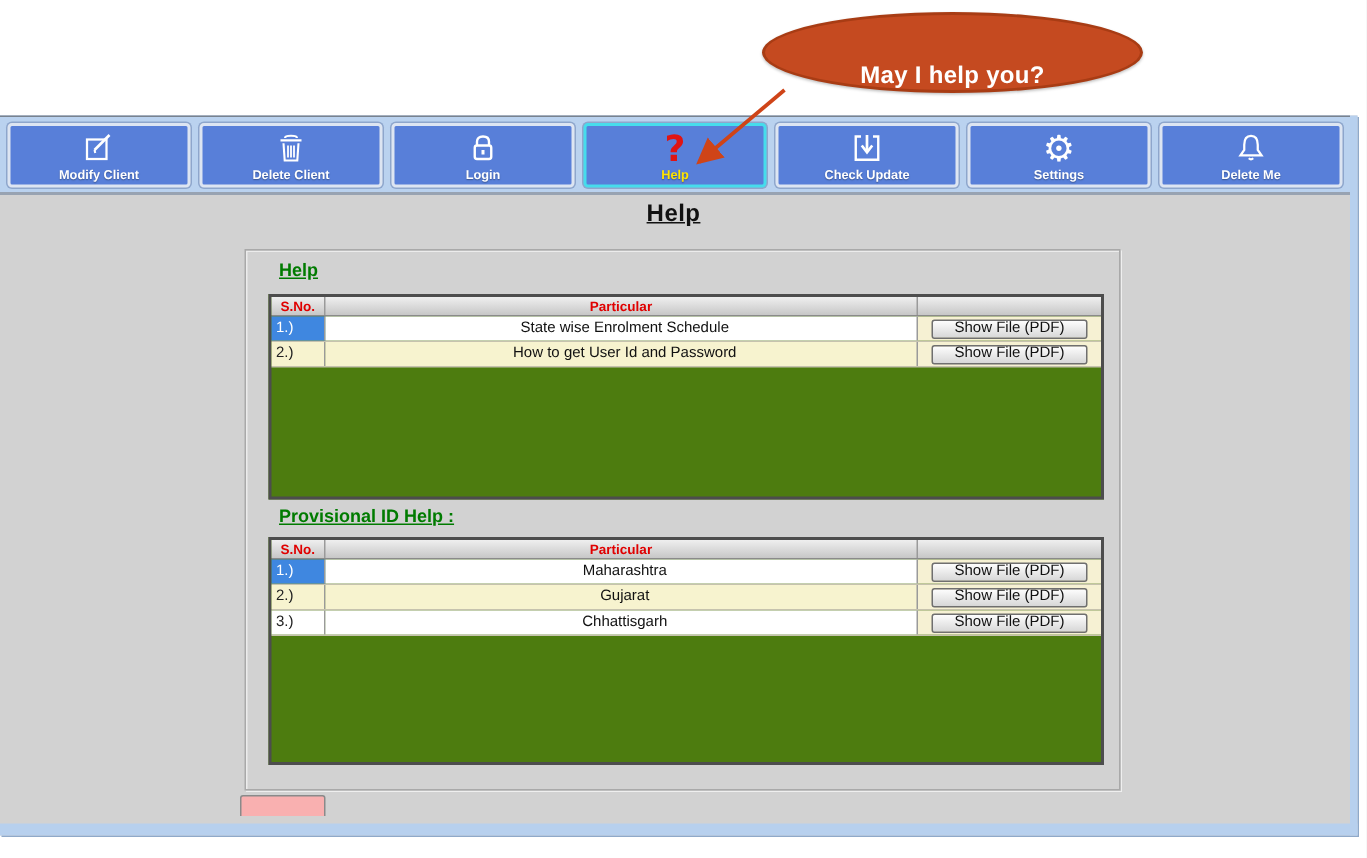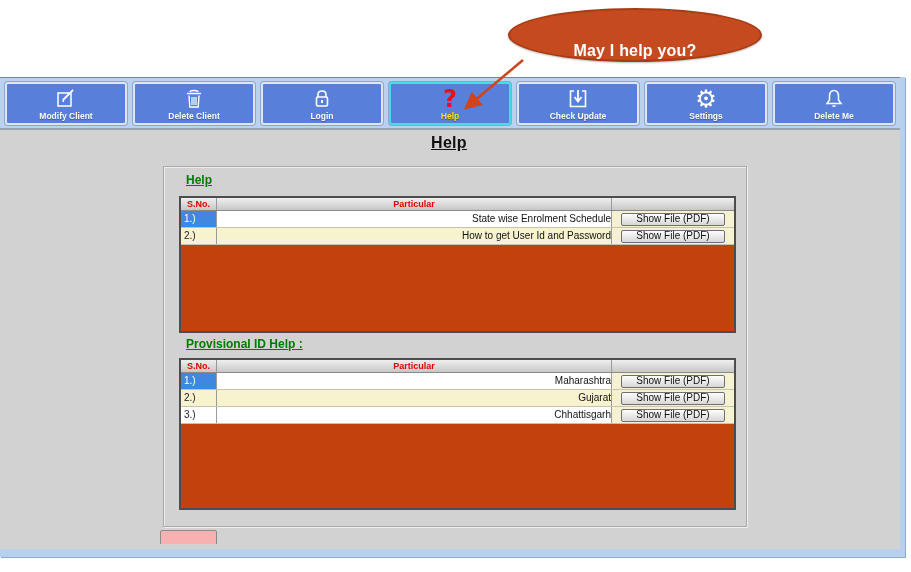--- a/index.html
+++ b/index.html
@@ -47,31 +47,31 @@
   .page-title { position:absolute; left:0; top:4px; width:898px; text-align:center;
                 font-size:16px; font-weight:bold; color:#111;
                 text-decoration:underline; letter-spacing:.3px; }
 
   .panel { position:absolute; left:163px; top:36px; width:584px; height:361px;
            border:1px solid #a9a9a9; box-shadow:inset 1px 1px 0 #ececec, 1px 1px 0 #efefef; }
   .grp-head { position:absolute; left:22px; font-size:12px; font-weight:bold;
               color:#007b00; text-decoration:underline; }
 
   
-  .dtable { position:absolute; left:15px; width:557px; background:#c2410c;
+  .dtable { position:absolute; left:15px; width:557px; background:#4d7c0f;
             border:2px solid #4d4d4d; display:flex; flex-direction:column; }
   .thead { display:flex; height:13px; background:linear-gradient(#efefef,#c7c7c7);
            border-bottom:1px solid #8a8a8a; }
   .thead div { font-size:9px; font-weight:bold; color:#e00000; line-height:13px; }
   .c-sno  { width:36px; text-align:center; border-right:1px solid #9a9a9a; }
   .c-part { flex:1; text-align:center; border-right:1px solid #9a9a9a; }
   .c-act  { width:122px; }
   .drow { display:flex; height:17px; border-bottom:1px solid #c6c2ae; cursor:pointer; }
   .drow .c-sno  { font-size:10px; line-height:16px; text-align:left; padding-left:3px; color:#222; }
-  .drow .c-part { font-size:10px; line-height:16px; text-align:right; padding-left:5px; color:#111; }
+  .drow .c-part { font-size:10px; line-height:16px; text-align:center; padding-left:5px; color:#111; }
   .drow .c-act  { display:flex; align-items:center; justify-content:center; background:#f6f1d3; }
   .row-white .c-sno, .row-white .c-part { background:#ffffff; }
   .row-yellow .c-sno, .row-yellow .c-part { background:#f7f3cf; }
   .drow.sel .c-sno { background:#3f87e0; color:#ffffff; }
   .pdf-btn { width:104px; height:13px; font-size:10px; line-height:10px;
              font-family:"Liberation Sans", sans-serif; color:#111;
              background:linear-gradient(#fdfdfd,#d7d7d7); border:1px solid #6f6f6f;
              border-radius:2px; cursor:pointer; padding:0; }
 
   .pink-btn { position:absolute; left:160px; top:400px; width:57px; height:16px;

